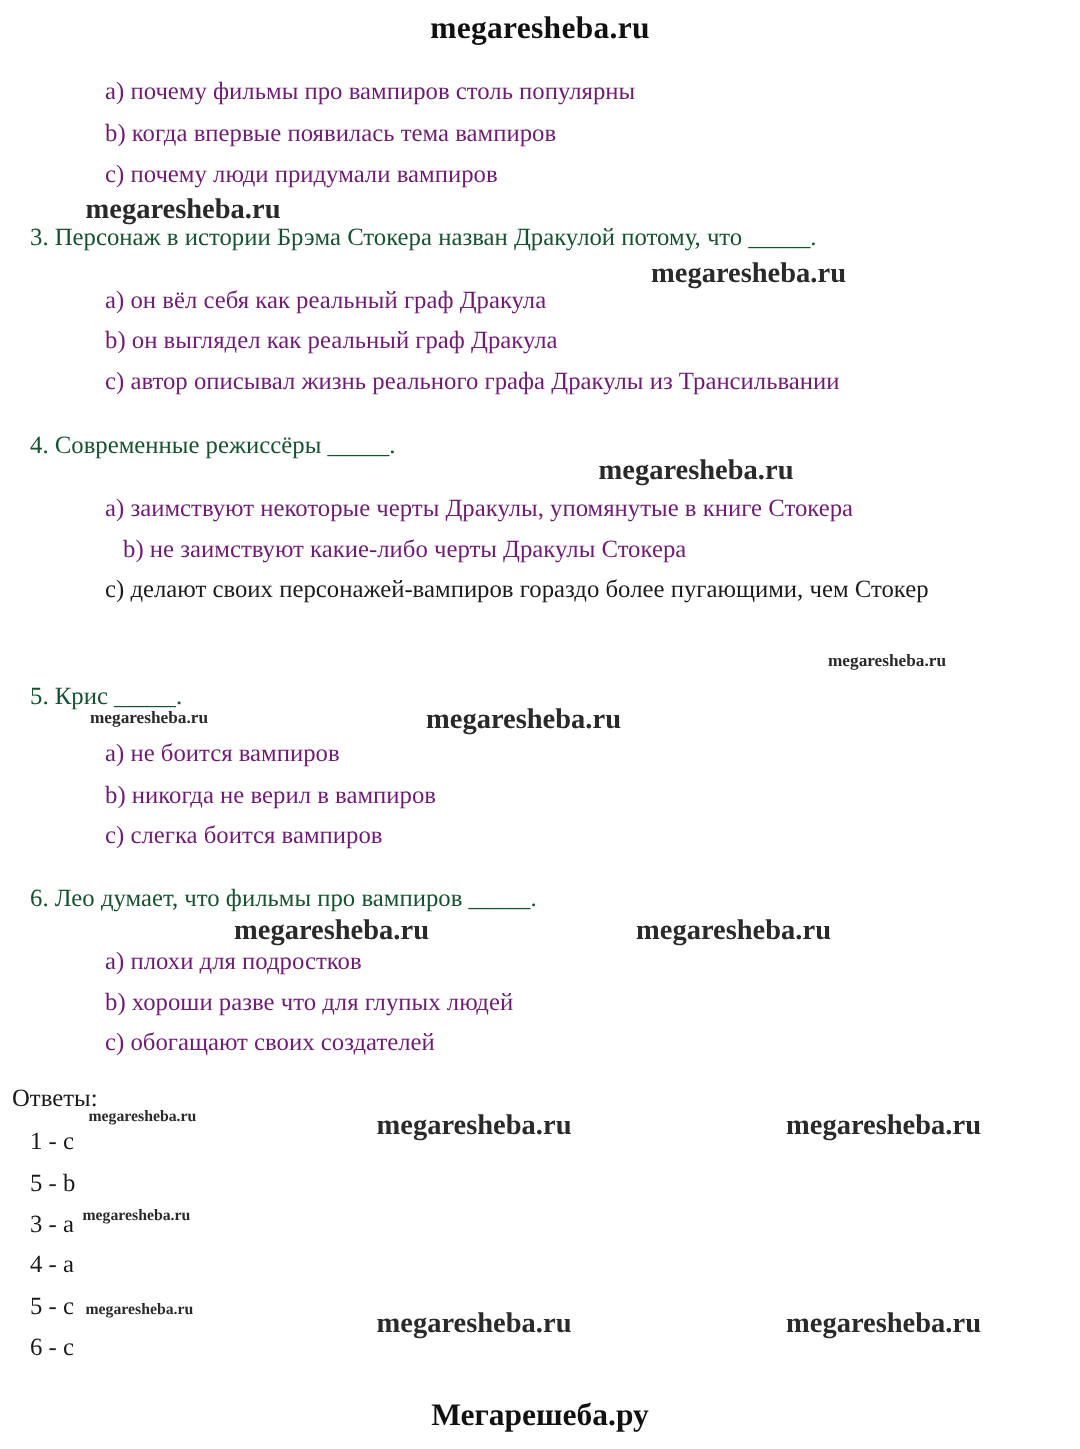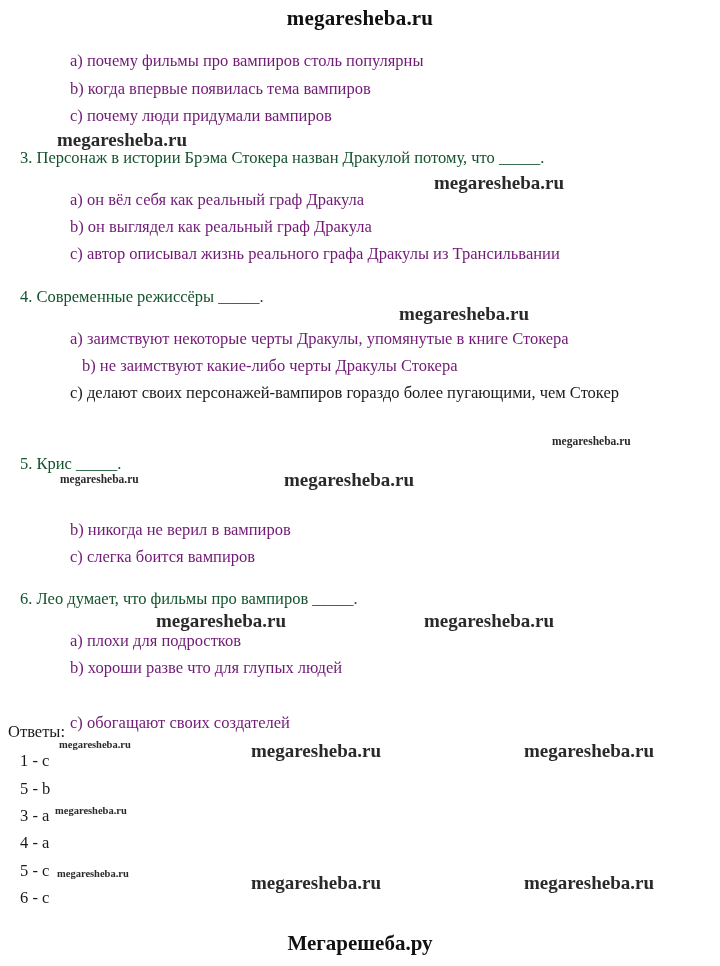--- a/index.html
+++ b/index.html
@@ -108,27 +108,28 @@
   <div class="opt" style="top:216px; left:70px;">b) он выглядел как реальный граф Дракула</div>
   <div class="opt" style="top:189px; left:70px;">a) он вёл себя как реальный граф Дракула</div>
   <div class="opt" style="top:243px; left:70px;">c) автор описывал жизнь реального графа Дракулы из Трансильвании</div>
 
   <div class="q" style="top:286px; left:20px;">4. Современные режиссёры _____.</div>
   <div class="opt" style="top:328px; left:70px;">a) заимствуют некоторые черты Дракулы, упомянутые в книге Стокера</div>
   <div class="opt" style="top:355px; left:70px;margin-left:12px;">b) не заимствуют какие-либо черты Дракулы Стокера</div>
   <div class="opt-wrap" style="top:382px; left:70px; width:630px;">c) делают своих персонажей-вампиров гораздо более пугающими, чем Стокер</div>
 
   <div class="q" style="top:453px; left:20px;">5. Крис _____.</div>
+  <div class="opt" style="top:491px; left:70px;">a) не боится вампиров</div>
   <div class="opt" style="top:519px; left:70px;">b) никогда не верил в вампиров</div>
   <div class="opt" style="top:546px; left:70px;">c) слегка боится вампиров</div>
 
   <div class="q" style="top:588px; left:20px;">6. Лео думает, что фильмы про вампиров _____.</div>
   <div class="opt" style="top:630px; left:70px;text-align:center;">a) плохи для подростков</div>
   <div class="opt" style="top:657px; left:70px;">b) хороши разве что для глупых людей</div>
-  <div class="opt" style="top:712px; left:70px;text-align:center;">c) обогащают своих создателей</div>
+  <div class="opt" style="top:684px; left:70px;text-align:center;">c) обогащают своих создателей</div>
 
   <div class="ans-title" style="top:722px; left:8px;">Ответы:</div>
   <div class="ans" style="top:751px; left:20px;">1 - c</div>
   <div class="ans" style="top:779px; left:20px;">5 - b</div>
   <div class="ans" style="top:806px; left:20px;">3 - a</div>
   <div class="ans" style="top:833px; left:20px;">4 - a</div>
   <div class="ans" style="top:861px; left:20px;">5 - c</div>
   <div class="ans" style="top:888px; left:20px;">6 - c</div>
 
   <div class="brand-bottom">Мегарешеба.ру</div>

